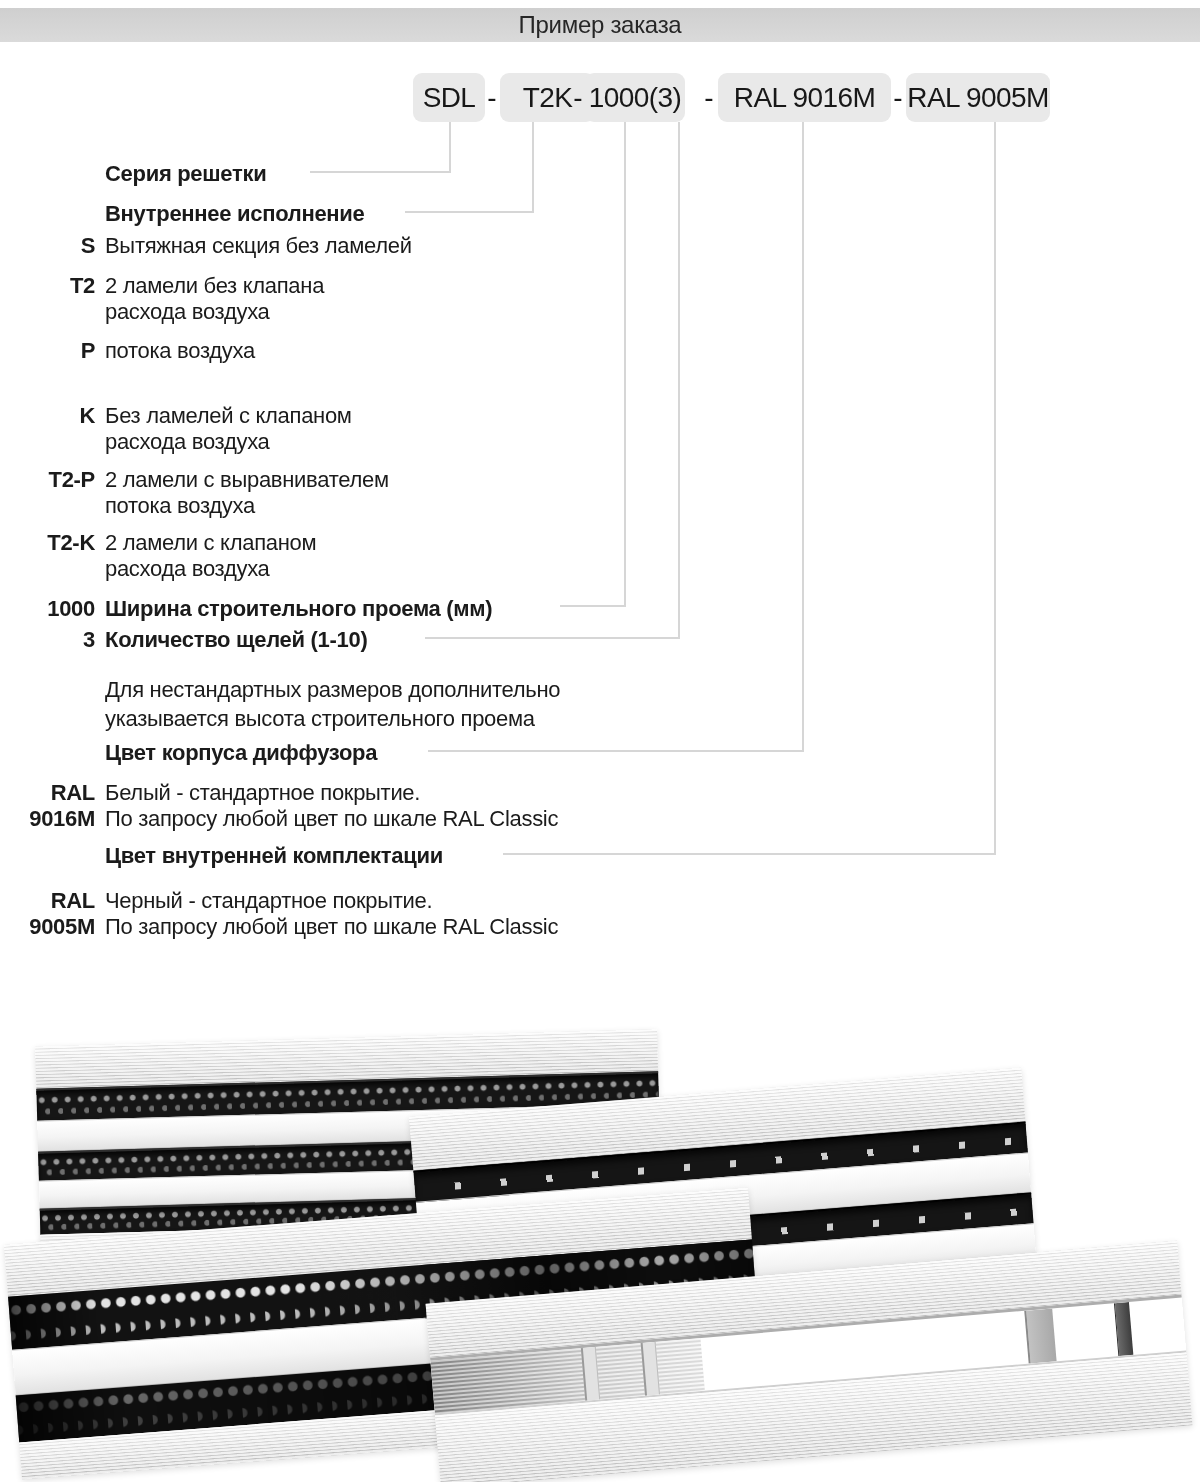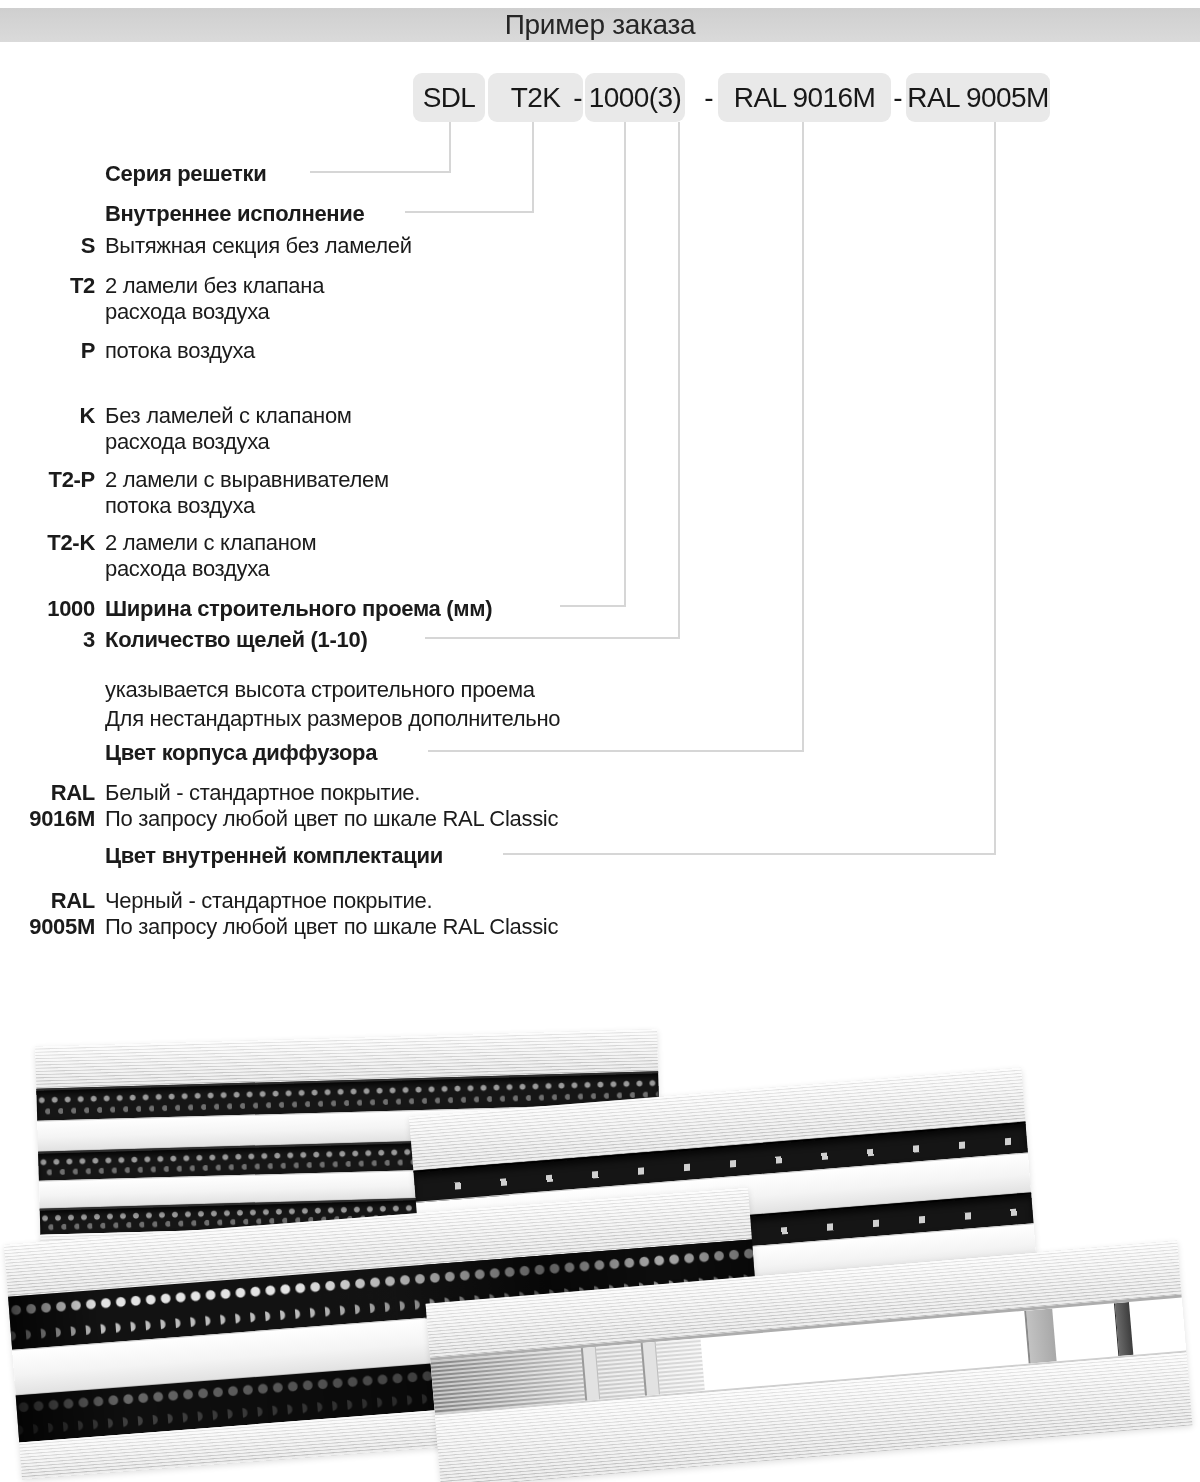--- a/index.html
+++ b/index.html
@@ -3,28 +3,28 @@
 <meta charset="utf-8">
 <style>
   html,body{margin:0;padding:0;background:#fff;}
   #page{position:relative;width:1200px;height:1482px;overflow:hidden;background:#fff;
         font-family:"Liberation Sans",sans-serif;}
 
   
   .topbar{position:absolute;top:8px;left:0;width:1200px;height:34px;
           background:linear-gradient(to bottom,#cfcfcf,#dadada);
           display:flex;align-items:center;justify-content:center;
-          font-size:28px;color:#262626;letter-spacing:-0.3px;}
+          font-size:24px;color:#262626;letter-spacing:-0.3px;}
 
   
   .codebox{position:absolute;top:73px;height:49px;background:#e9e9e9;border-radius:9px;
            display:flex;align-items:center;justify-content:center;
            font-size:28px;letter-spacing:-0.6px;color:#181818;white-space:nowrap;}
   #b1{left:413px;width:72px}
-  #b2{left:488px;width:95px}
+  #b2{left:500px;width:95px}
   #b3{left:585px;width:100px}
   #b4{left:718px;width:173px}
   #b5{left:906px;width:144px}
   .dash{position:absolute;top:73px;height:49px;line-height:49px;font-size:28px;color:#181818;
         text-align:center;width:16px;}
   #d1{left:484px}#d2{left:570px}#d3{left:701px}#d4{left:890px}
 
   
   .connectors{position:absolute;top:0;left:0;pointer-events:none;}
   .connectors path{fill:none;stroke:#d6d6d6;stroke-width:2;}
@@ -186,22 +186,22 @@
       </div>
   </div>
   <div class="lrow bold" id="r9">
     <span class="term">3</span>
     <div class="desc">
         <span>Количество щелей (1-10)</span>
       </div>
   </div>
   <div class="lrow note" id="r10">
     <div class="desc">
+      <span>Для нестандартных размеров дополнительно</span>
       <span>указывается высота строительного проема</span>
-      <span>Для нестандартных размеров дополнительно</span>
     </div>
   </div>
   <div class="lrow bold" id="r11">
     <div class="desc">
         <span>Цвет корпуса диффузора</span>
       </div>
   </div>
   <div class="lrow" id="r12">
     <span class="term">
       <span>RAL</span>

